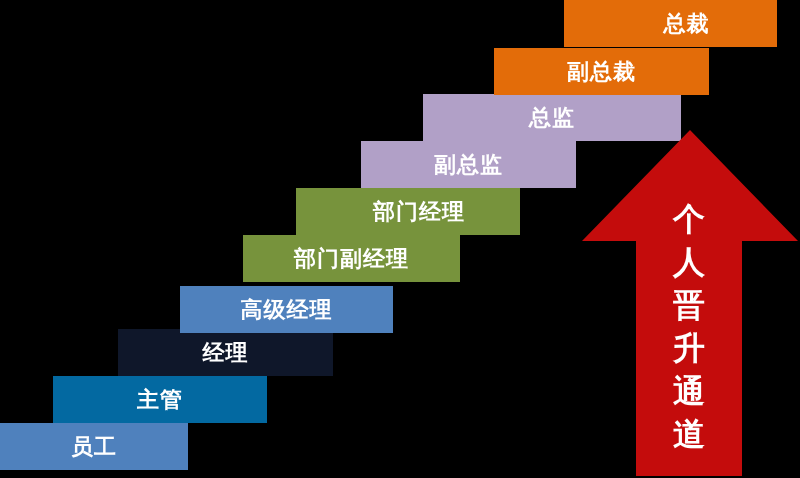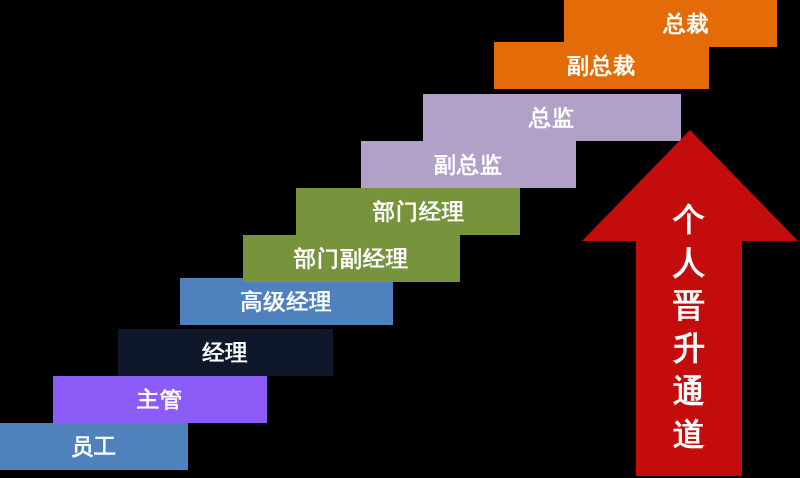--- a/index.html
+++ b/index.html
@@ -23,26 +23,26 @@
     color: #fff;
     font-size: 22px;
     font-weight: 700;
     letter-spacing: 1px;
     white-space: nowrap;
   }
   
   .s0 { left:   0px; top: 423px; width: 188px; }
   .s1 { left:  53px; top: 376px; width: 214px; }
   .s2 { left: 118px; top: 329px; width: 215px; }
-  .s3 { left: 180px; top: 278px; width: 213px; }
+  .s3 { left: 180px; top: 286px; width: 213px; }
   .s4 { left: 243px; top: 235px; width: 217px; }
   .s5 { left: 296px; top: 188px; width: 224px; padding-left: 22px; }
   .s6 { left: 361px; top: 141px; width: 215px; }
   .s7 { left: 423px; top:  94px; width: 258px; }
-  .s8 { left: 494px; top:  42px; width: 215px; }
+  .s8 { left: 494px; top:  48px; width: 215px; }
   .s9 { left: 564px; top:   0px; width: 213px; }
 
   .arrow-wrap {
     position: absolute;
     left: 582px; top: 130px;
     width: 216px; height: 346px;
   }
   .arrow-wrap svg { display: block; width: 216px; height: 346px; }
   .arrow-label {
     position: absolute;
@@ -55,21 +55,21 @@
     line-height: 43px;
   }
   .arrow-label .vchar { display: block; }
 </style>
 </head>
 <body>
 
 <div class="stage">
 
   <div class="step s0" style="background-color: rgb(79, 129, 189);">员工</div>
-  <div class="step s1" style="background-color: #8b5cf6;">主管</div>
+  <div class="step s1" style="background-color: #0369a1;">主管</div>
   <div class="step s2" style="background-color: #0f172a;">经理</div>
   <div class="step s3" style="background-color: rgb(79, 129, 189);">高级经理</div>
   <div class="step s4" style="background-color: rgb(119, 147, 60);">部门副经理</div>
   <div class="step s5" style="background-color: rgb(119, 147, 60);">部门经理</div>
   <div class="step s6" style="background-color: rgb(177, 160, 199);">副总监</div>
   <div class="step s7" style="background-color: rgb(177, 160, 199);">总监</div>
   <div class="step s8" style="background-color: rgb(227, 108, 9);">副总裁</div>
   <div class="step s9" style="background-color: rgb(227, 108, 9); padding-left: 32px;">总裁</div>
 
   <div class="arrow-wrap">

